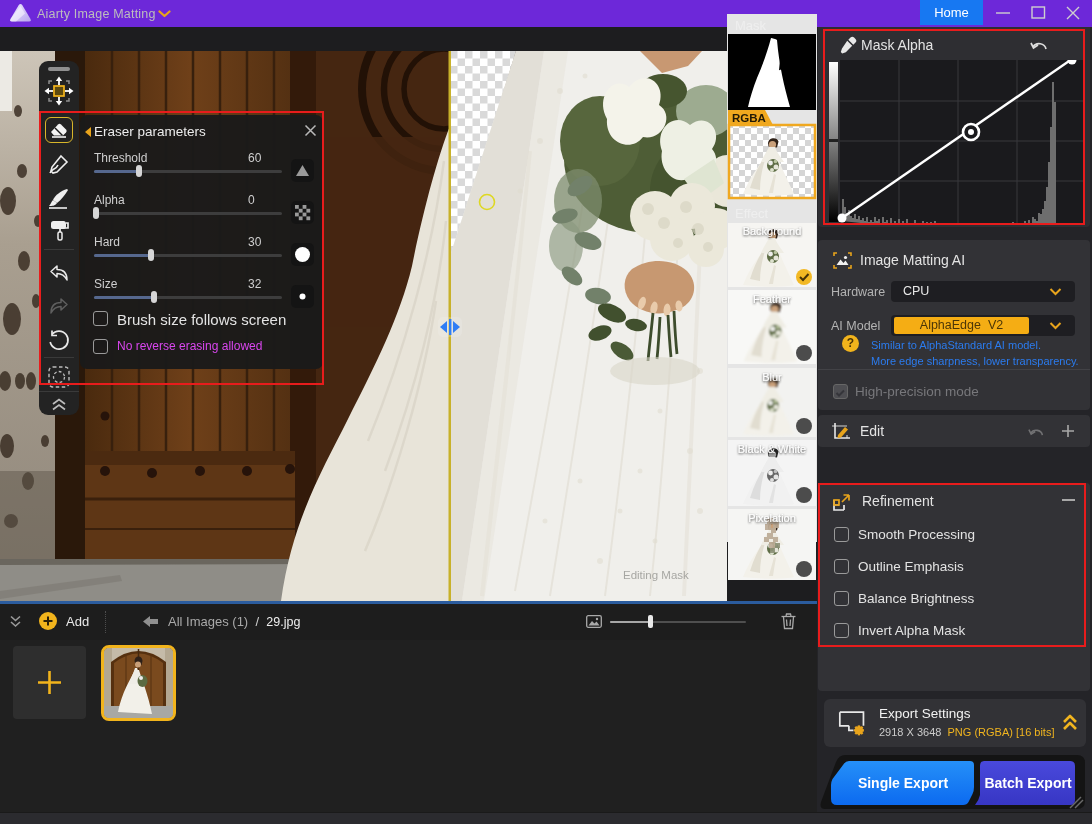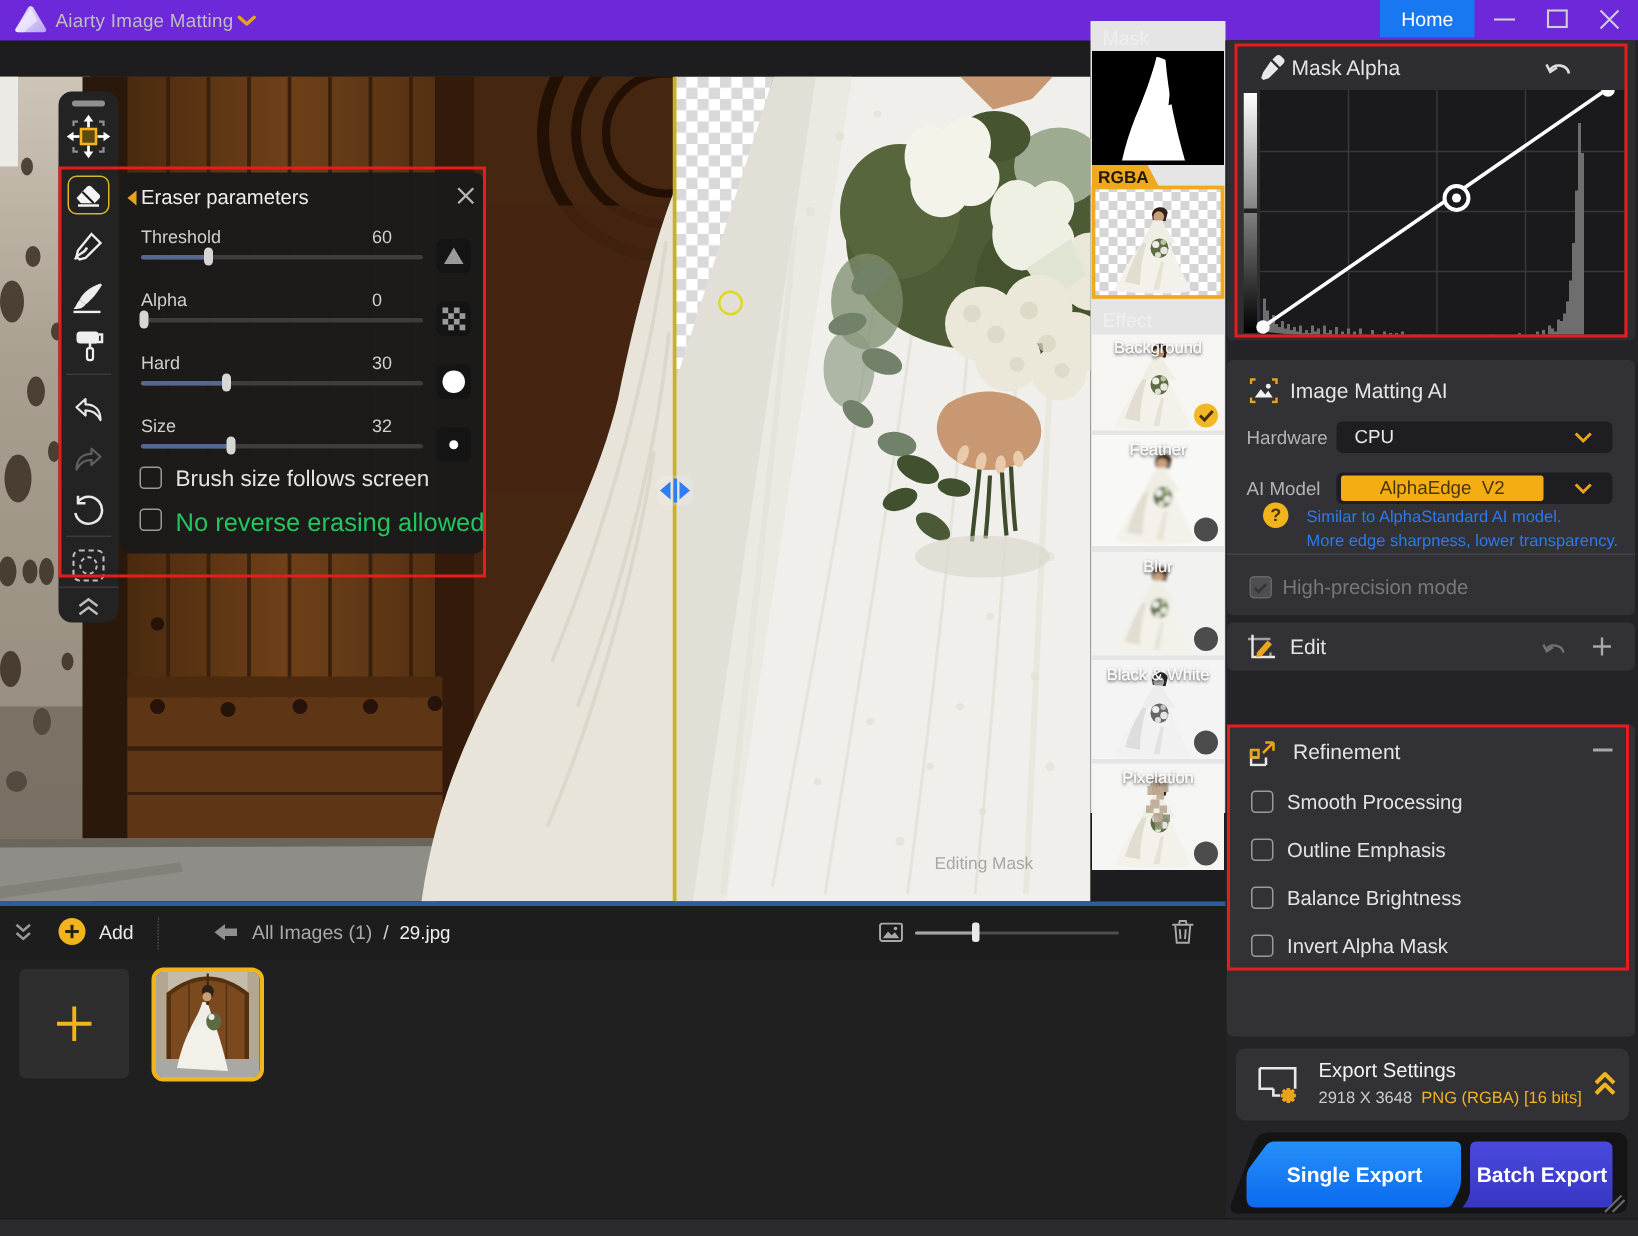--- a/index.html
+++ b/index.html
@@ -705,17 +705,17 @@
       <div class="sl-val" style="left:168px;top:162px">32</div>
     <div class="track" style="left:14px;top:181px;width:188px"></div>
       <div class="trackfill" style="left:14px;top:181px;width:60px"></div>
     <div class="handle" style="left:71px;top:176px"></div>
     <div class="sicon" style="left:211px;top:170px"><svg width="23" height="23" viewBox="0 0 23 23">
           <circle cx="11.5" cy="11.5" r="3" fill="#fff"></circle>
         </svg></div>
     <div class="cb" style="left:13px;top:189px;top:196px"></div>
     <div class="abs" style="left:37px;top:196px;color:#e3e3e3;font-size:15px">Brush size follows screen</div>
     <div class="cb" style="left:13px;top:224px"></div>
-    <div class="abs" style="left:37px;top:224px;color:#22c55e;font-size:17px">No reverse erasing allowed</div>
+    <div class="abs" style="left:37px;top:224px;color:#d946ef;font-size:12px">No reverse erasing allowed</div>
   </div>
   <div class="redbox" style="left:39px;top:111px;width:285px;height:274px"></div>
   <div id="statusbar2" class="abs"></div>
 </div>
 
 </body></html>

